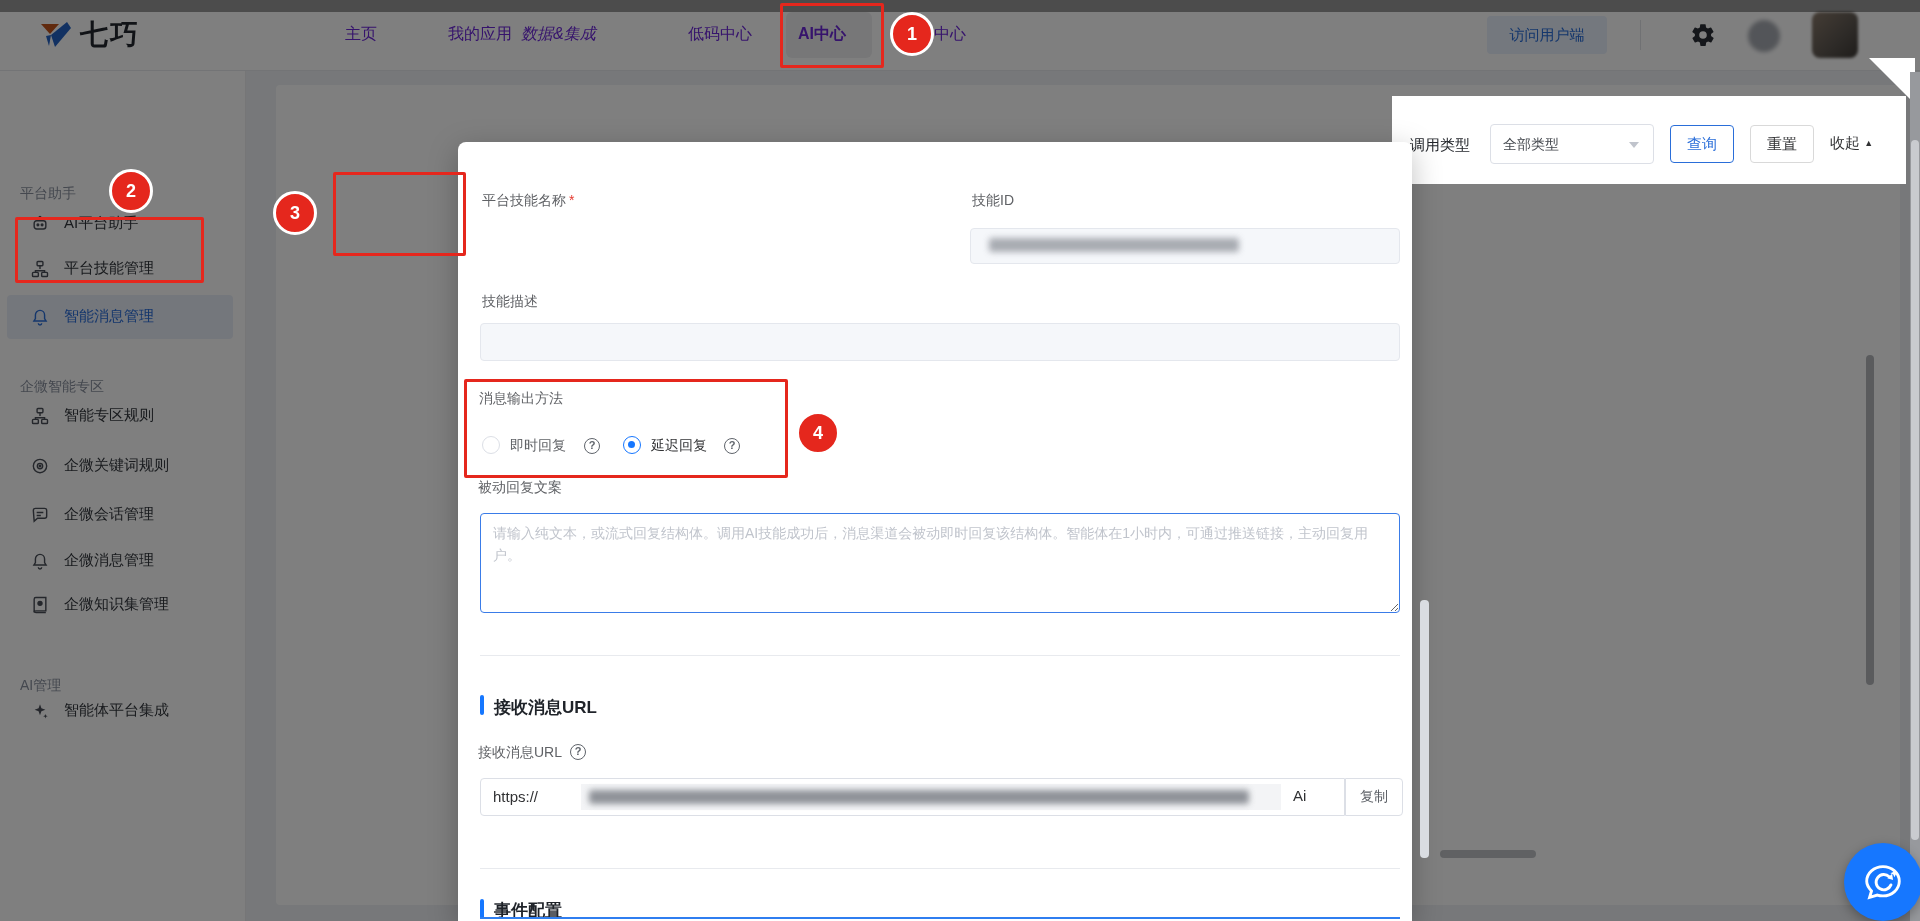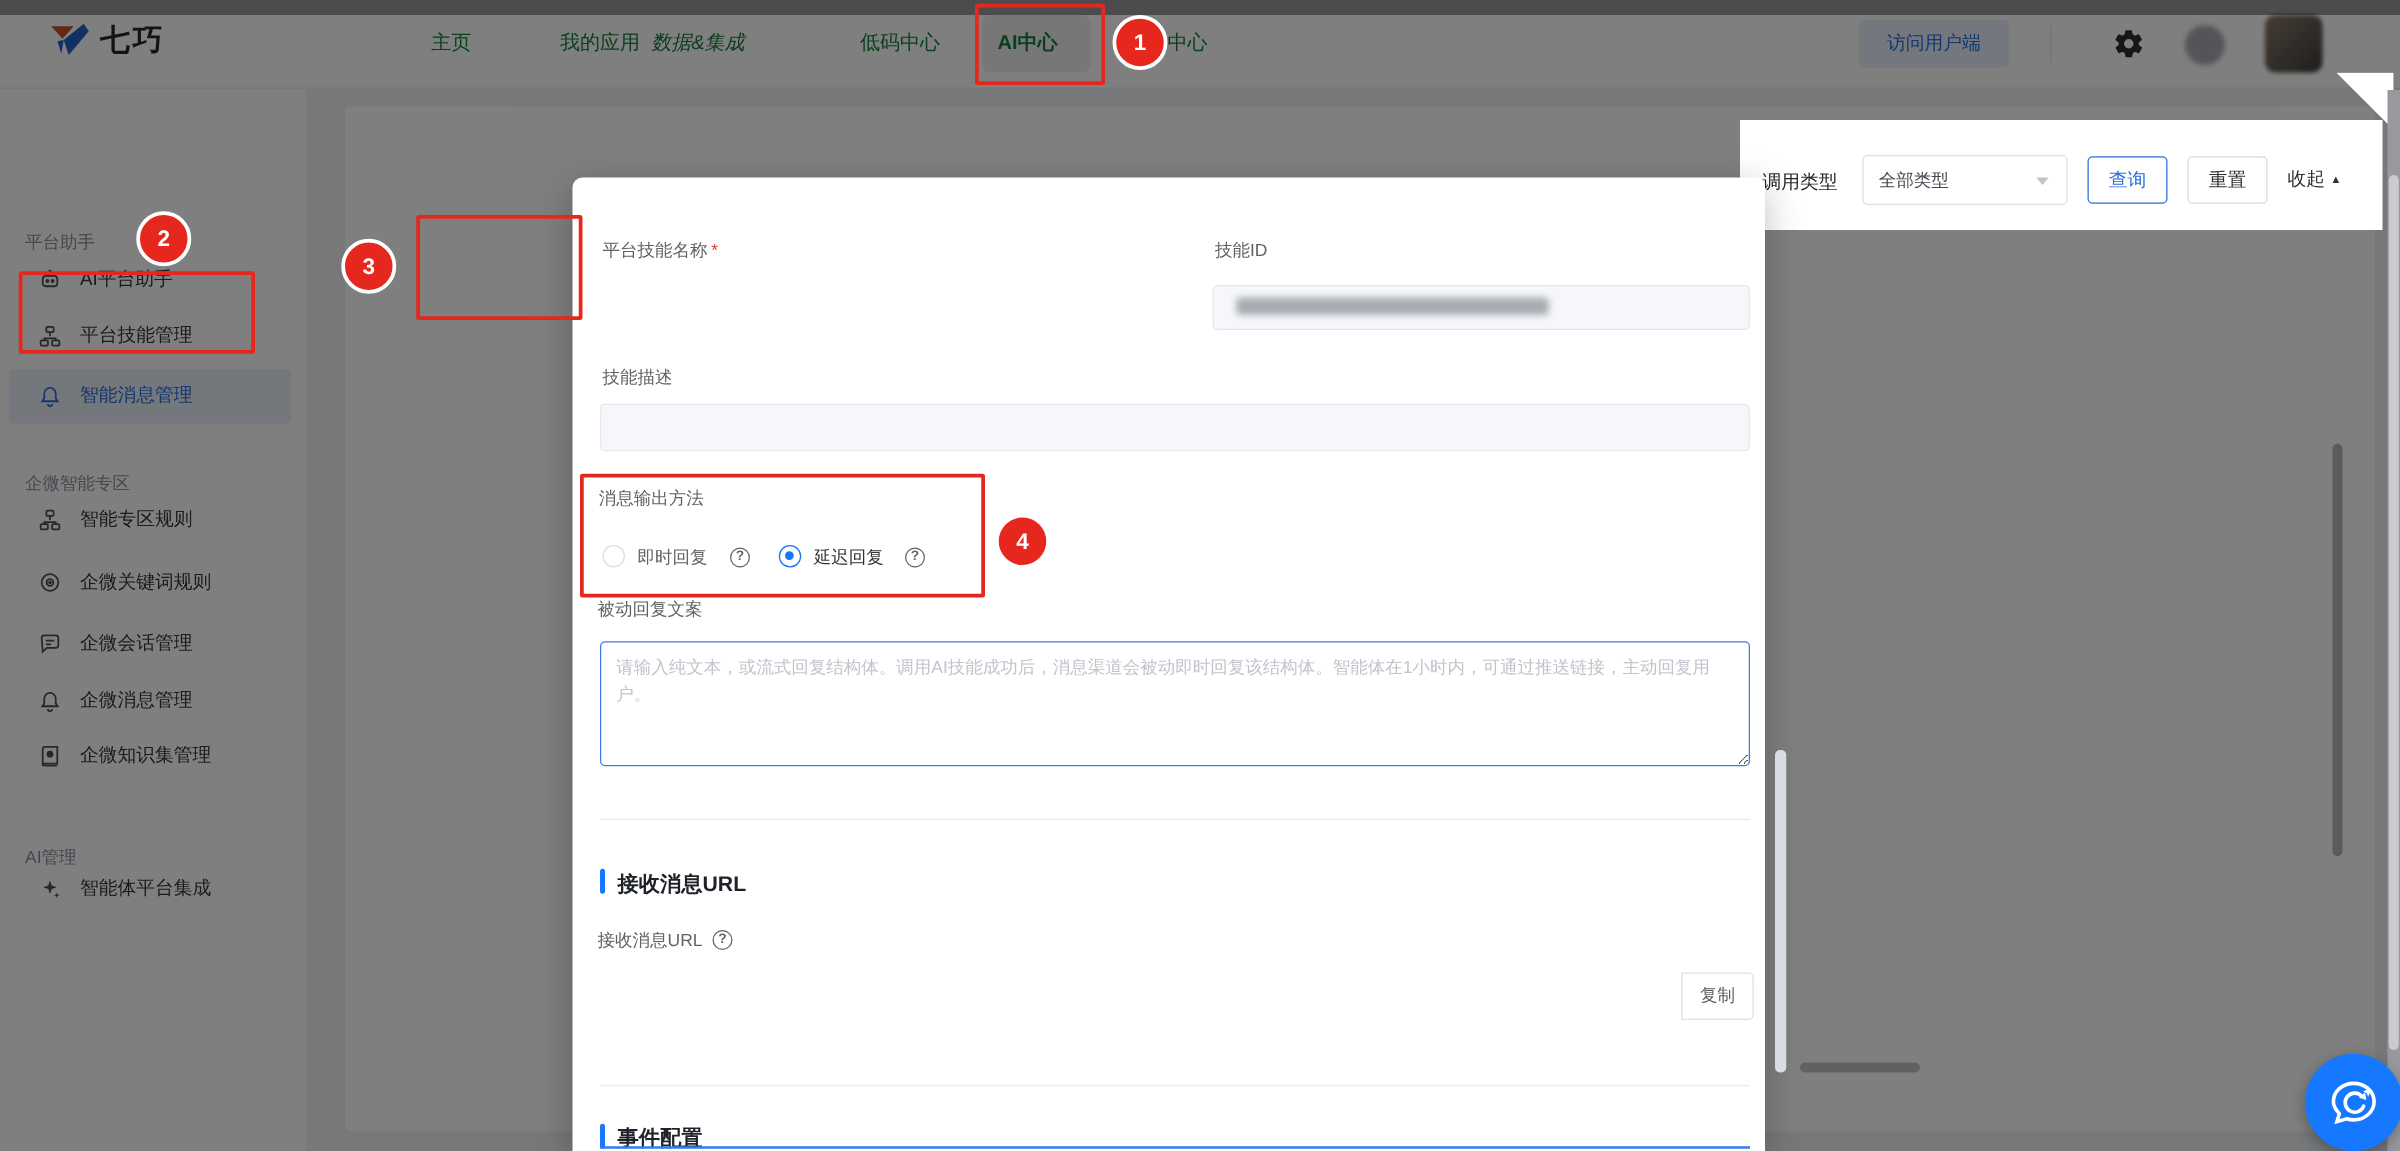--- a/index.html
+++ b/index.html
@@ -3,22 +3,22 @@
 <meta charset="utf-8">
 <style>
   html,body{margin:0;padding:0;background:#555;}
   .page{position:relative;width:1920px;height:921px;overflow:hidden;background:#eef0f4;
         font-family:"Liberation Sans","DejaVu Sans",sans-serif;color:#303133;}
   .abs{position:absolute;}
   
   .topbar{position:absolute;left:0;top:0;width:1920px;height:70px;background:#fff;border-bottom:1px solid #e7e9ec;z-index:2;}
   .topstrip{position:absolute;left:0;top:0;width:1920px;height:12px;background:rgba(0,0,0,.40);z-index:3;}
   .logo{position:absolute;left:38px;top:16px;display:flex;align-items:center;gap:8px;}
-  .logo-text{font-size:24px;font-weight:bold;color:#23272e;letter-spacing:2px;}
-  .nav-item{position:absolute;top:24px;font-size:16px;color:#15803d;white-space:nowrap;cursor:pointer;}
+  .logo-text{font-size:28px;font-weight:bold;color:#23272e;letter-spacing:2px;}
+  .nav-item{position:absolute;top:24px;font-size:16px;color:#6d28d9;white-space:nowrap;cursor:pointer;}
   .nav-tile{position:absolute;left:786px;top:12px;width:86px;height:46px;background:#efeff1;border-radius:6px;}
   .nav-item.active{font-weight:bold;}
   .visit-btn{position:absolute;left:1487px;top:16px;width:120px;height:38px;background:#e8f0fc;color:#2a6ed9;
              font-size:15px;border:none;border-radius:4px;line-height:38px;text-align:center;padding:0;}
   .tb-divider{position:absolute;left:1640px;top:20px;width:1px;height:30px;background:#e1e3e6;}
   .gear{position:absolute;left:1690px;top:22px;color:#2b2f36;}
   .blur-dot{position:absolute;left:1748px;top:20px;width:32px;height:32px;border-radius:50%;background:#a7abb2;filter:blur(2px);}
   .avatar{position:absolute;left:1812px;top:12px;width:46px;height:46px;border-radius:8px;
           background:linear-gradient(135deg,#8a7a6b,#5c5650 60%,#3e3a36);filter:blur(1.5px);}
   
@@ -411,20 +411,27 @@
     <textarea class="m-textarea" placeholder="请输入纯文本，或流式回复结构体。调用AI技能成功后，消息渠道会被动即时回复该结构体。智能体在1小时内，可通过推送链接，主动回复用户。" style=""></textarea>
 
     <div class="m-divider" style="top:513px;"></div>
 
     <div class="sec-bar" style="left:22px;top:553px;"></div>
     <div class="sec-head" style="left:36px;top:554px;">接收消息URL</div>
 
     <div class="m-label" style="left:20px;top:602px;">接收消息URL</div>
     <div class="q-icon" style="left:112px;top:602px;">?</div>
 
+    <div class="m-input" style="left:22px;top:636px;width:865px;height:38px;border-radius:4px 0 0 4px;">
+      <span class="abs" style="left:12px;top:9px;font-size:15px;color:#303133;">https://</span>
+      <div class="url-shade">
+        <span class="blob blob-lite" style="left:8px;top:6px;width:660px;"></span>
+      </div>
+      <span class="abs" style="left:812px;top:8px;font-size:15px;color:#303133;">Ai</span>
+    </div>
     <button class="copy-btn">复制</button>
 
     <div class="m-divider" style="top:726px;"></div>
     <div class="sec-bar" style="left:22px;top:757px;"></div>
     <div class="sec-head" style="left:36px;top:757px;">事件配置</div>
     <div class="blue-line"></div>
   </div>
   <div class="modal-thumb"></div>
 
   <div id="annotations">

